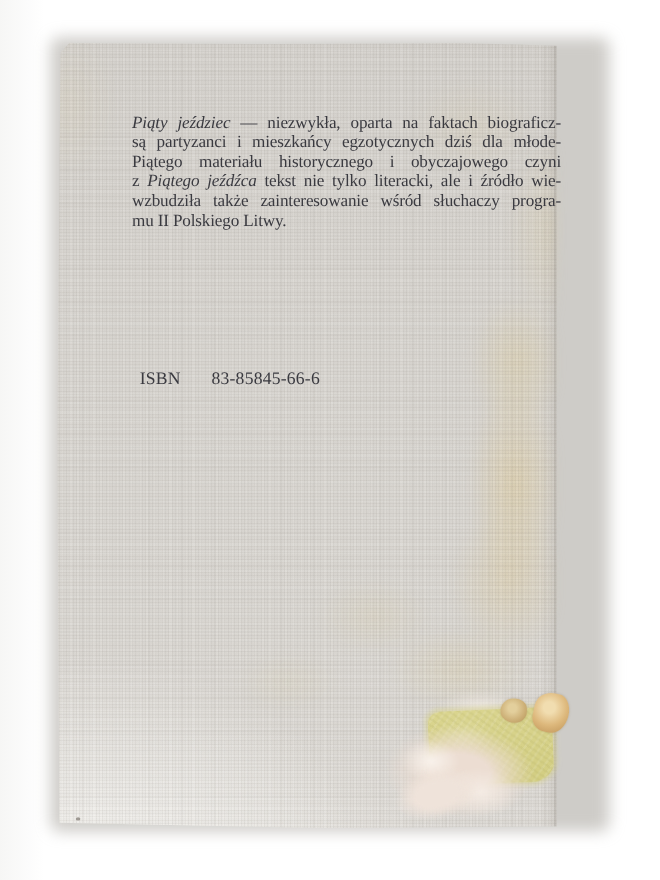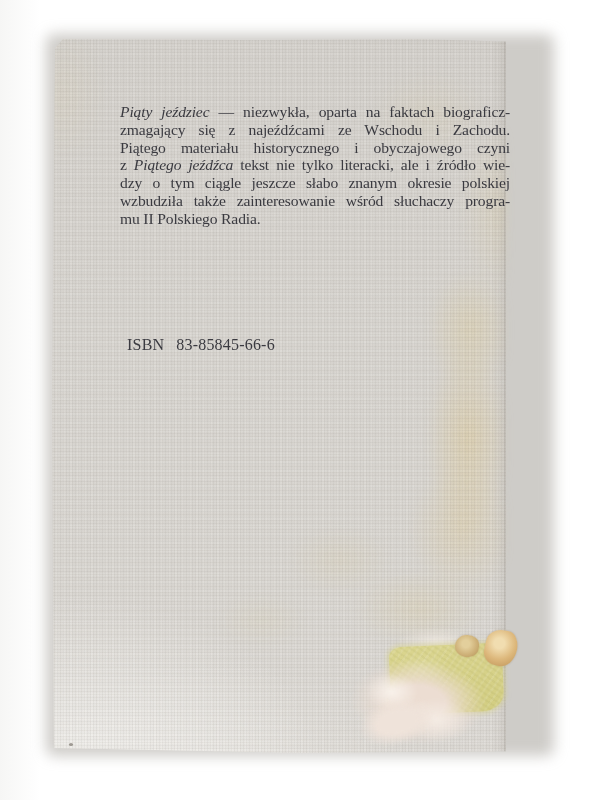--- a/index.html
+++ b/index.html
@@ -80,21 +80,21 @@
     text-align: justify;
     text-align-last: justify;
     height: 17.8px;
   }
   .text-line.last { text-align-last: left; }
   .italic { font-style: italic; }
   .isbn-line {
     position: absolute;
     left: 127px; top: 336px;
     display: flex;
-    gap: 12px;
+    gap: 28px;
     font-size: 16px;
     letter-spacing: 0.2px;
     color: #3a3a40;
     z-index: 5;
   }
   .damage { position: absolute; inset: 0; pointer-events: none; }
   .patch-pale {
     position: absolute;
     left: 393px; top: 626px; width: 88px; height: 32px;
     background: radial-gradient(closest-side, rgba(243,236,229,0.7), rgba(243,236,229,0) 90%);
@@ -170,26 +170,25 @@
       <div class="patch-pink"></div>
       <div class="patch-pink-small"></div>
       <div class="glue-spot glue-small"></div>
       <div class="glue-spot glue-large"></div>
     </div>
 
     <div class="speck"></div>
 
     <div class="blurb">
         <div class="text-line"><span class="italic">Piąty jeździec</span><span> — niezwykła, oparta na faktach biograficz-</span></div>
-        <div class="text-line"><span>zmagający się z najeźdźcami ze Wschodu i Zachodu.</span></div>
+        <div class="text-line"><span>są partyzanci i mieszkańcy egzotycznych dziś dla młode-</span></div>
         <div class="text-line"><span>Piątego materiału historycznego i obyczajowego czyni</span></div>
         <div class="text-line"><span>z </span><span class="italic">Piątego jeźdźca</span><span> tekst nie tylko literacki, ale i źródło wie-</span></div>
-        <div class="text-line"><span>dzy o tym ciągle jeszcze słabo znanym okresie polskiej</span></div>
         <div class="text-line"><span>wzbudziła także zainteresowanie wśród słuchaczy progra-</span></div>
-        <div class="text-line last"><span>mu II Polskiego Radia.</span></div>
+        <div class="text-line last"><span>mu II Polskiego Litwy.</span></div>
       </div>
 
     <div class="isbn-line">
       <span>ISBN</span>
       <span>83-85845-66-6</span>
     </div>
   </div>
 </div>
 
 </body></html>

